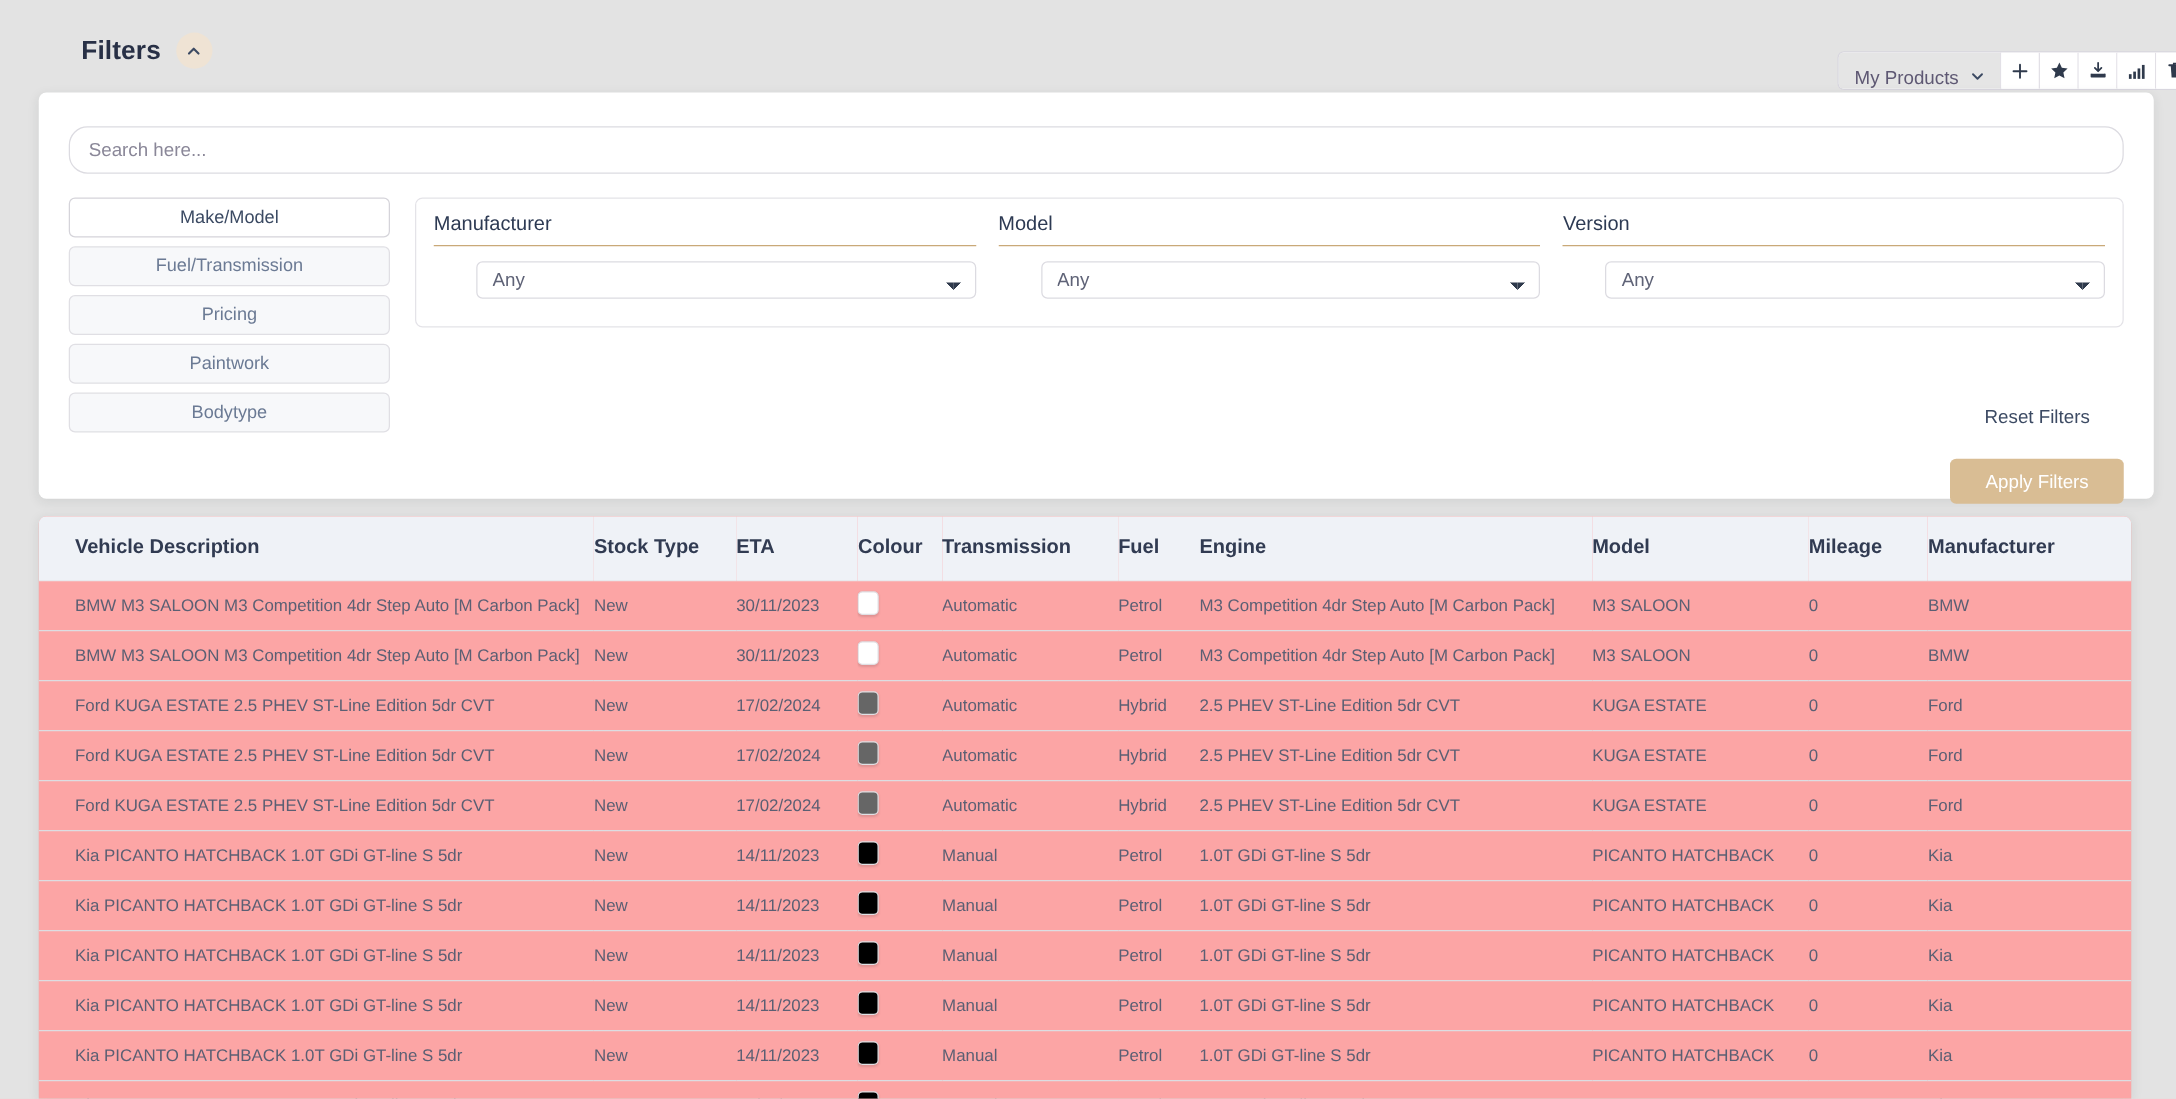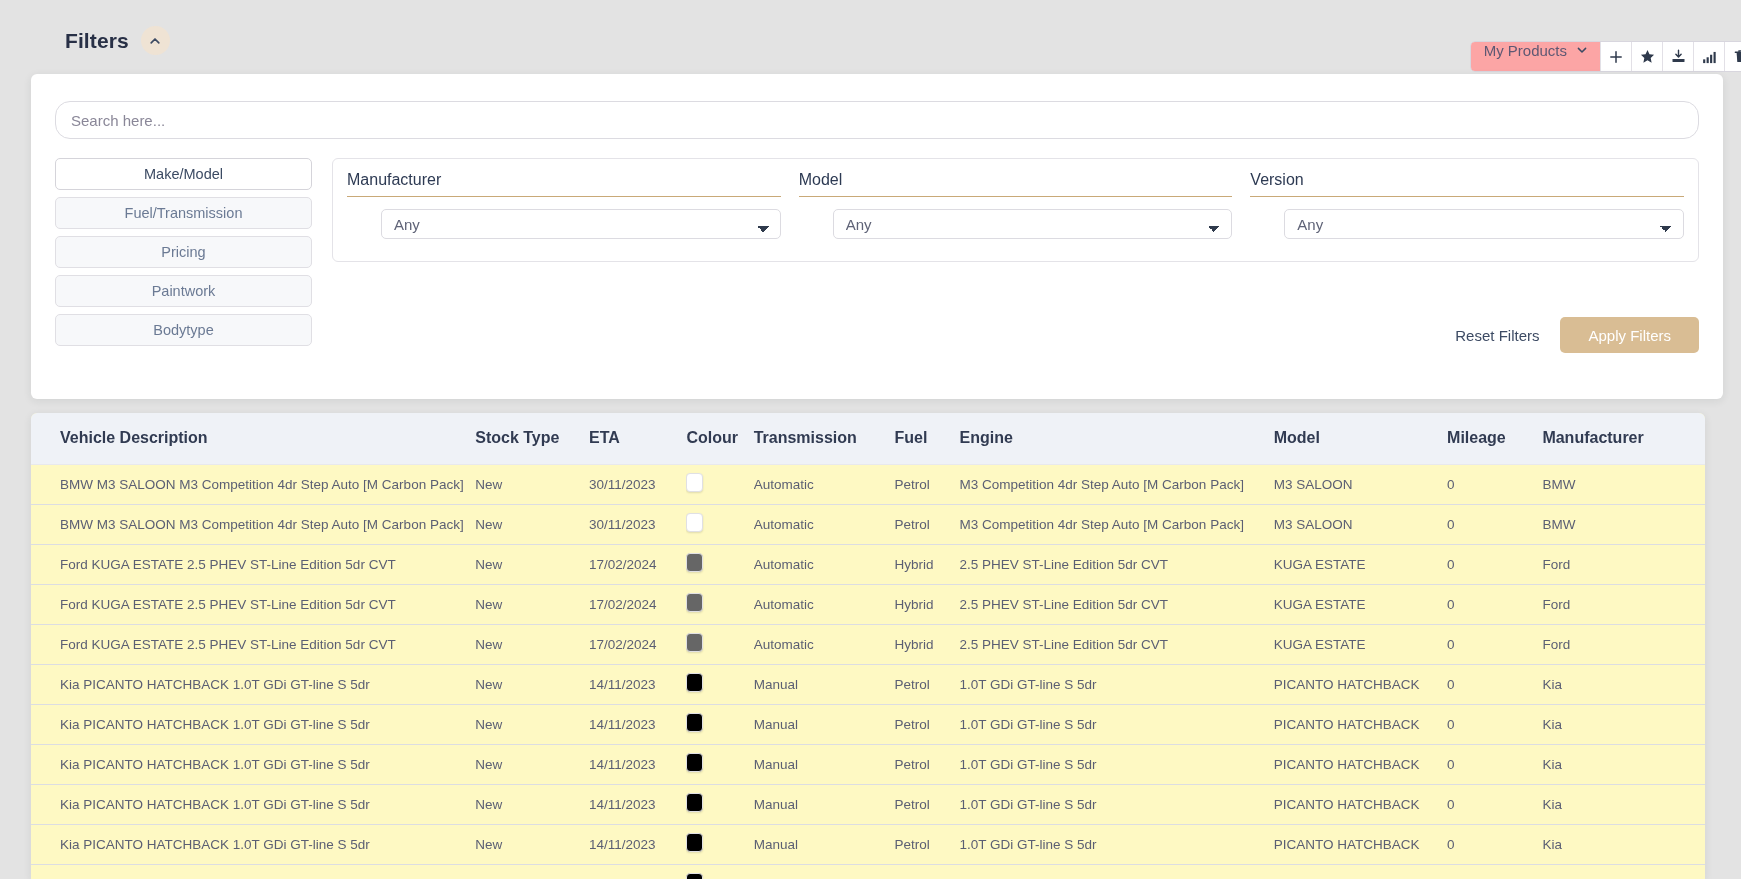--- a/index.html
+++ b/index.html
@@ -32,25 +32,25 @@
   }
   .collapse-btn svg { display: block; }
 
   .toolbar {
     position: absolute; right: 18px; top: 41px;
     display: flex; align-items: stretch; height: 31px;
     background: #ffffff; border: 1px solid #d8d6de; border-radius: 5px;
     overflow: hidden;
   }
   .toolbar-select {
-    display: flex; align-items: flex-start; gap: 9px;
+    display: flex; align-items: flex-end; gap: 9px;
     padding: 0 12px 0 13px;
     font-size: 15px; color: #5e5873;
     border-right: 1px solid #e2e0e6;
-    cursor: pointer; background: #fca5a5; white-space: nowrap;
+    cursor: pointer; background: #e5e5e5; white-space: nowrap;
   }
   .toolbar-btn {
     width: 31px; display: flex; align-items: center; justify-content: center;
     border-right: 1px solid #e2e0e6; background: #fff; cursor: pointer;
   }
   .toolbar-btn:last-child { border-right: none; }
   .toolbar-btn svg { display: block; }
 
   
   .filter-card {
@@ -99,37 +99,37 @@
       linear-gradient(135deg, #2f3a4c 50%, transparent 50%);
     background-position: calc(100% - 17px) 16px, calc(100% - 11px) 16px;
     background-size: 6px 6px, 6px 6px;
     background-repeat: no-repeat;
     cursor: pointer;
     margin-left: 34px;
   }
 
   .actions-row {
     position: absolute; right: 24px; top: 243px;
-    display: flex; align-items: center; gap: 17px;
+    display: flex; align-items: center; gap: 17px; flex-direction: column;
   }
   .reset-btn {
     background: none; border: none; font-size: 15px; color: #3c4a63;
     cursor: pointer; font-family: "Liberation Sans", sans-serif;
     padding: 8px 4px;
   }
   .apply-btn {
     background: #d9bd94; border: none; border-radius: 5px;
     color: #ffffff; font-size: 15px; padding: 0 28px; height: 36px;
     cursor: pointer; font-family: "Liberation Sans", sans-serif;
   }
 
   
   .table-card {
     position: absolute; left: 31px; top: 413px; width: 1674px; height: 466px;
-    background: #fef9c3; border-radius: 6px 6px 0 0;
+    background: #fca5a5; border-radius: 6px 6px 0 0;
     box-shadow: 0 2px 9px rgba(34,41,47,.09);
     overflow: hidden;
   }
   table { border-collapse: collapse; width: 1674px; table-layout: fixed; }
   thead th {
     background: #eff2f7; color: #313b52;
     font-size: 16px; font-weight: bold; text-align: left;
     height: 51px; padding: 0 0 0 0; vertical-align: middle;
     white-space: nowrap;
   }

